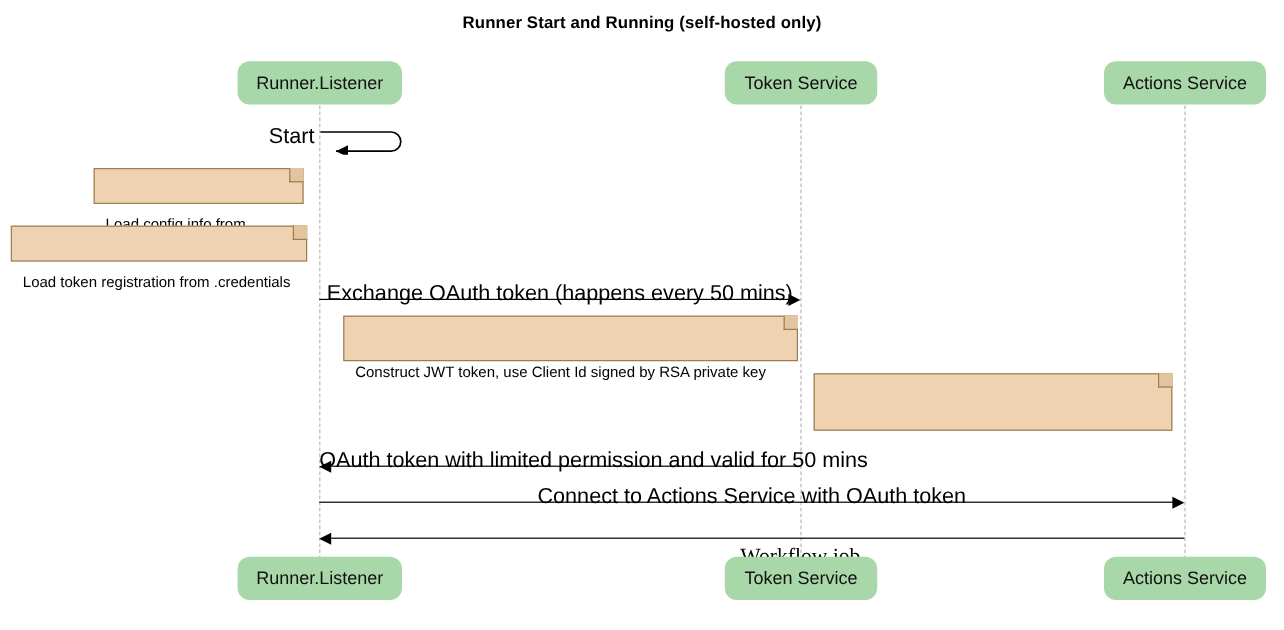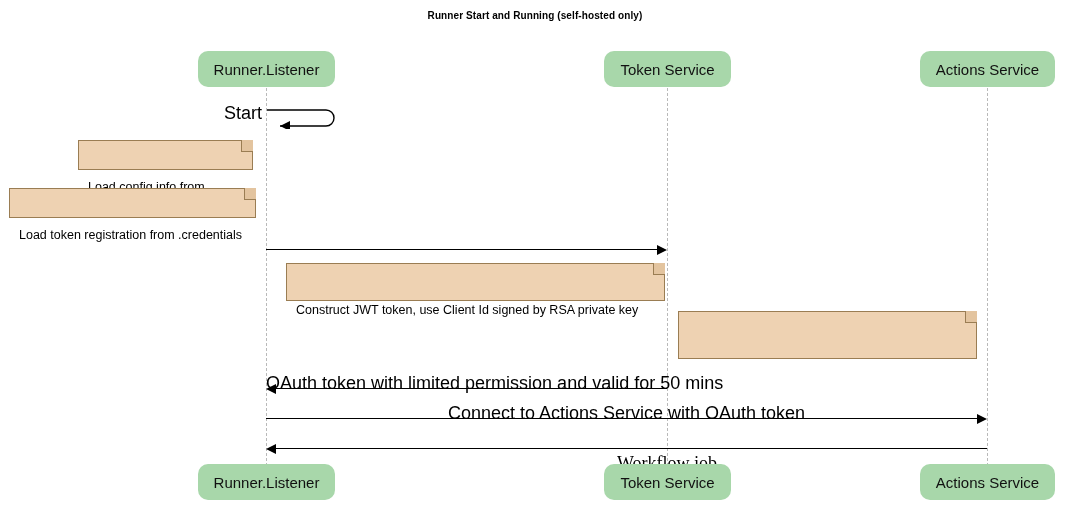--- a/index.html
+++ b/index.html
@@ -20,21 +20,21 @@
     left: 0; top: 0;
     width: 1070px;
     height: 525px;
   }
   .title {
     position: absolute;
     left: 0;
     top: 10px;
     width: 1070px;
     text-align: center;
-    font-size: 10px;
+    font-size: 14px;
     font-weight: bold;
     letter-spacing: 0.1px;
   }
   .lifeline-line {
     position: absolute;
     width: 0;
     border-left: 1px dashed #b9b9b9;
   }
   .actor-box {
     position: absolute;
@@ -125,20 +125,21 @@
   <div class="note" style="left:78px; top:140px; width:175px; height:30px;">
     <span class="fold"></span>
     <span>Load config info from .runner</span>
   </div>
 
   <div class="note" style="left:9px; top:188px; width:247px; height:30px;">
     <span class="fold"></span>
     <span>Load token registration from .credentials</span>
   </div>
 
+  <div class="msg-label" style="left:266px; top:234px; width:401px;">Exchange OAuth token (happens every 50 mins)</div>
   <div class="msg" style="left:266px; top:249px; width:394px;"></div>
   <div class="arrow-right" style="left:657px; top:245px;"></div>
 
   <div class="note" style="left:286px; top:263px; width:379px; height:38px;">
     <span class="fold"></span>
     <span>Construct JWT token, use Client Id signed by RSA private key</span>
   </div>
 
   <div class="note" style="left:678px; top:311px; width:299px; height:48px;">
     <span class="fold"></span>

